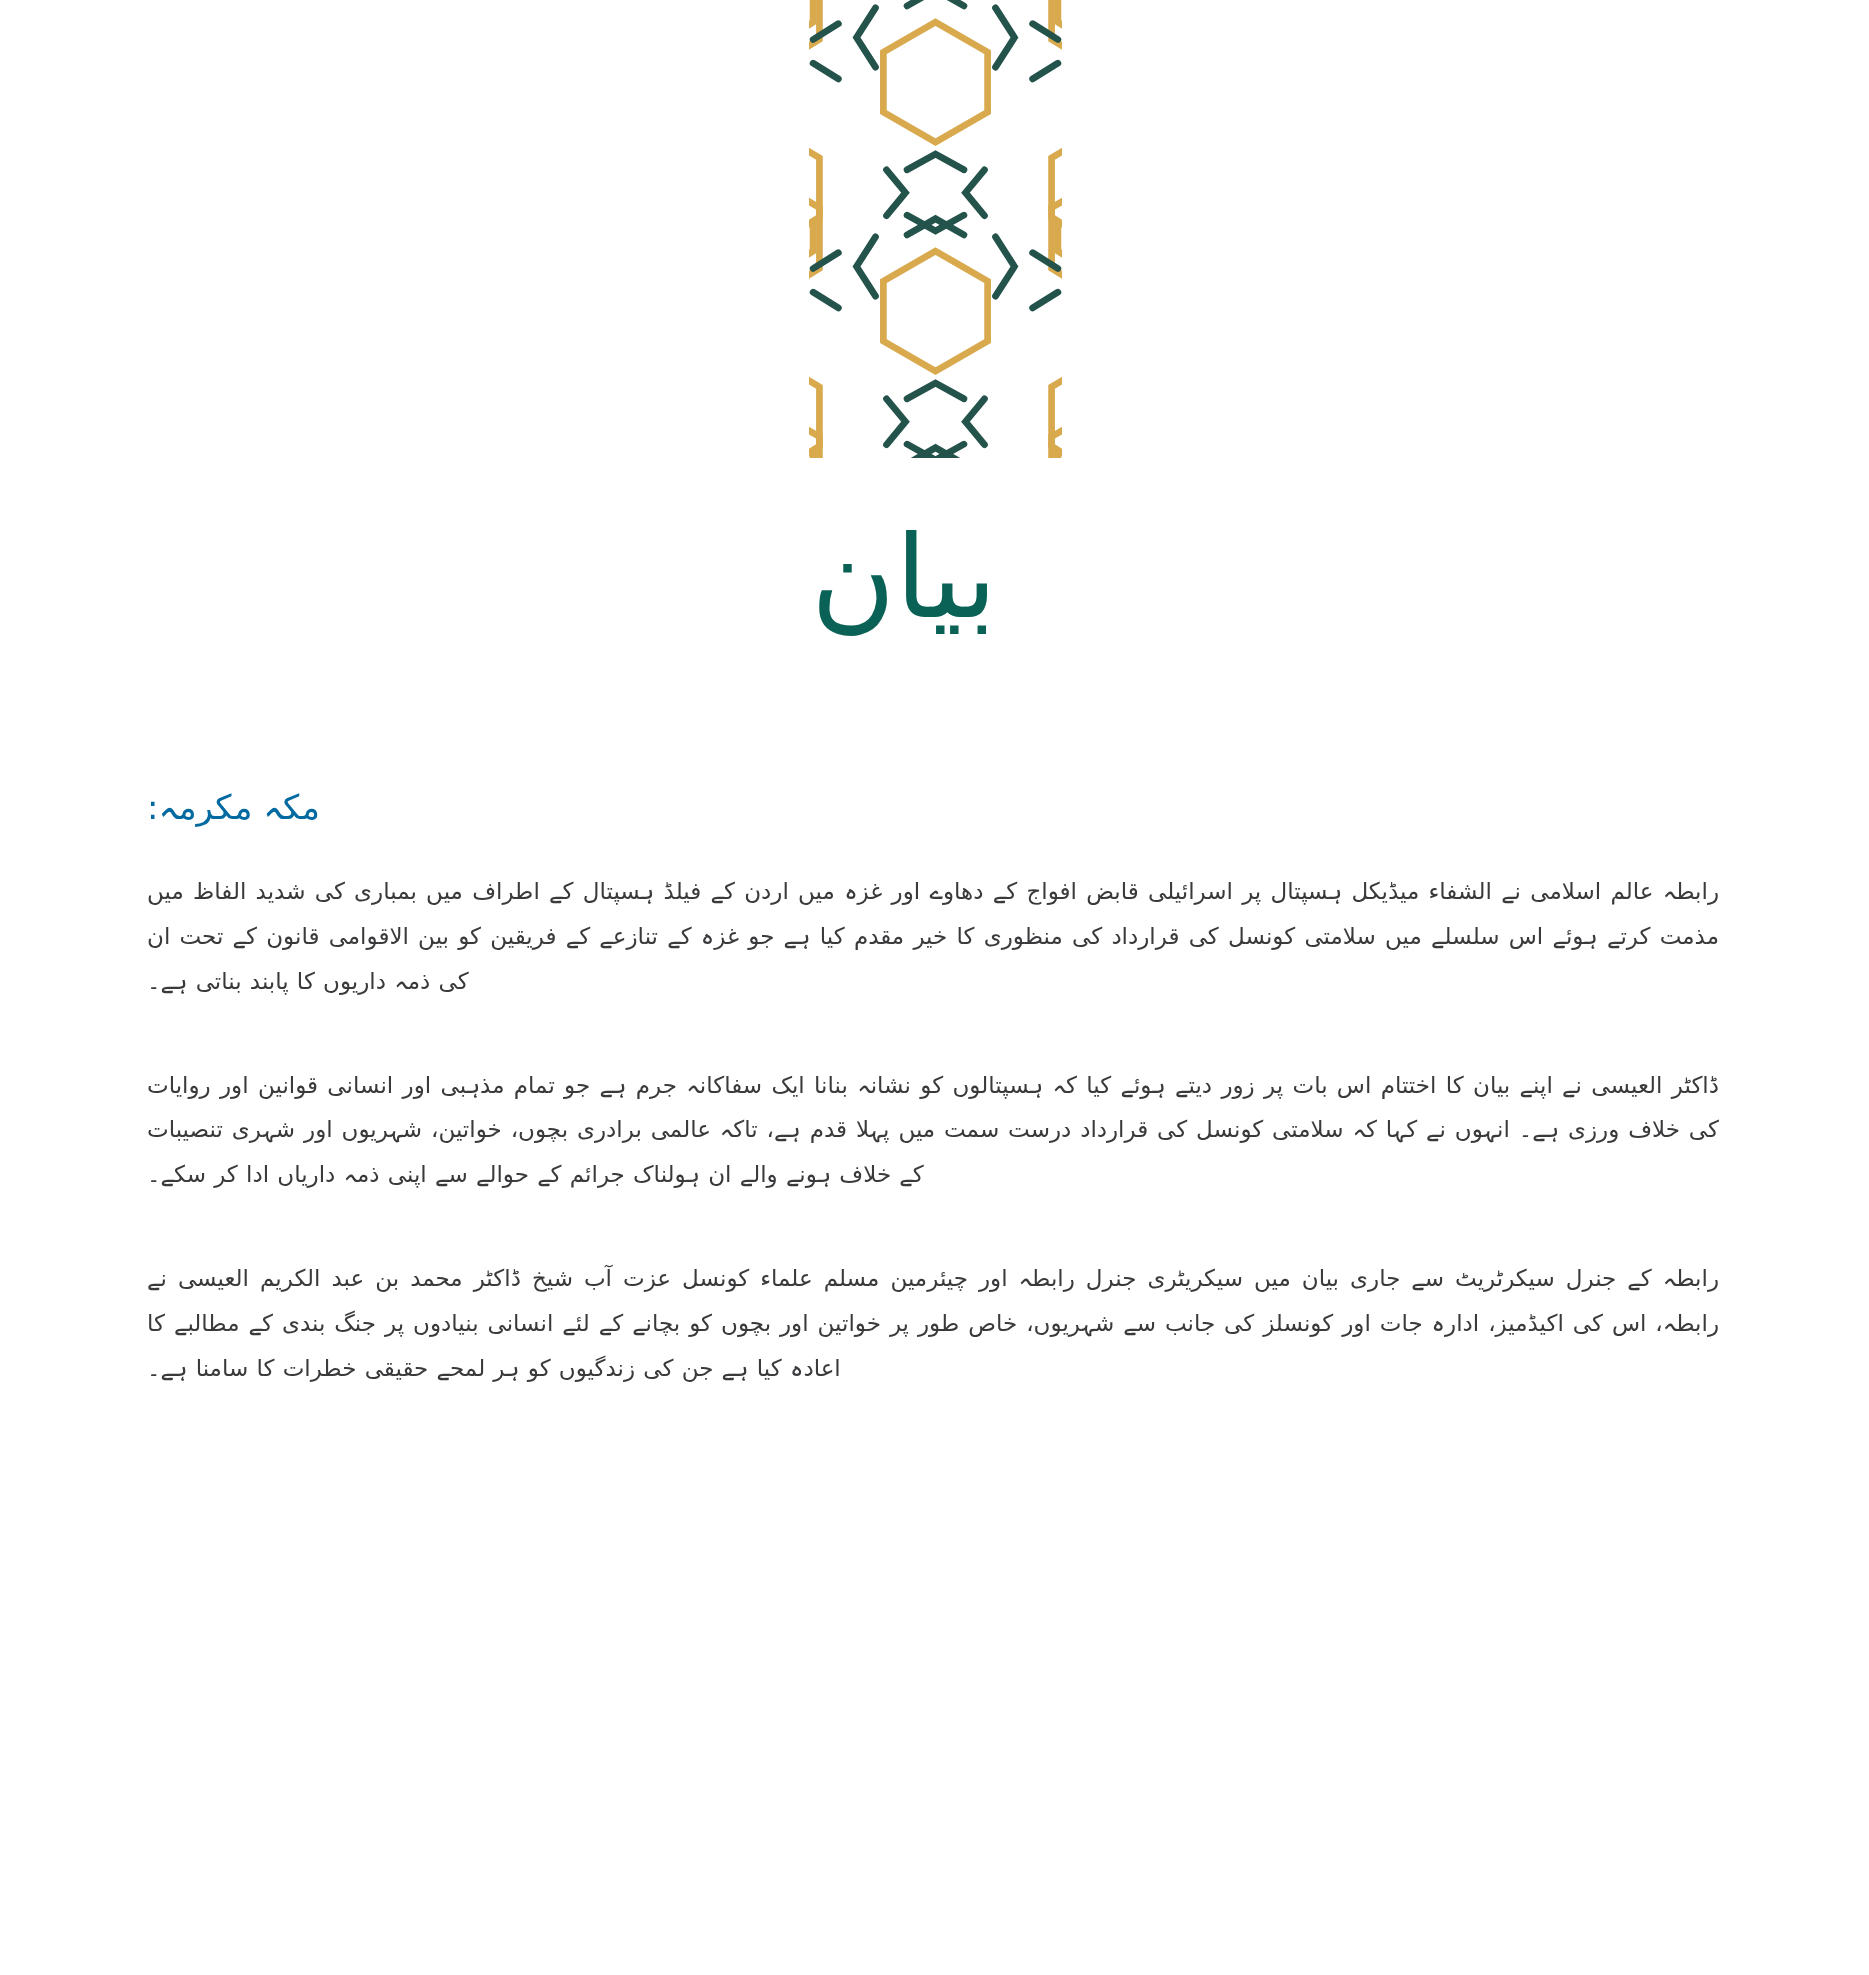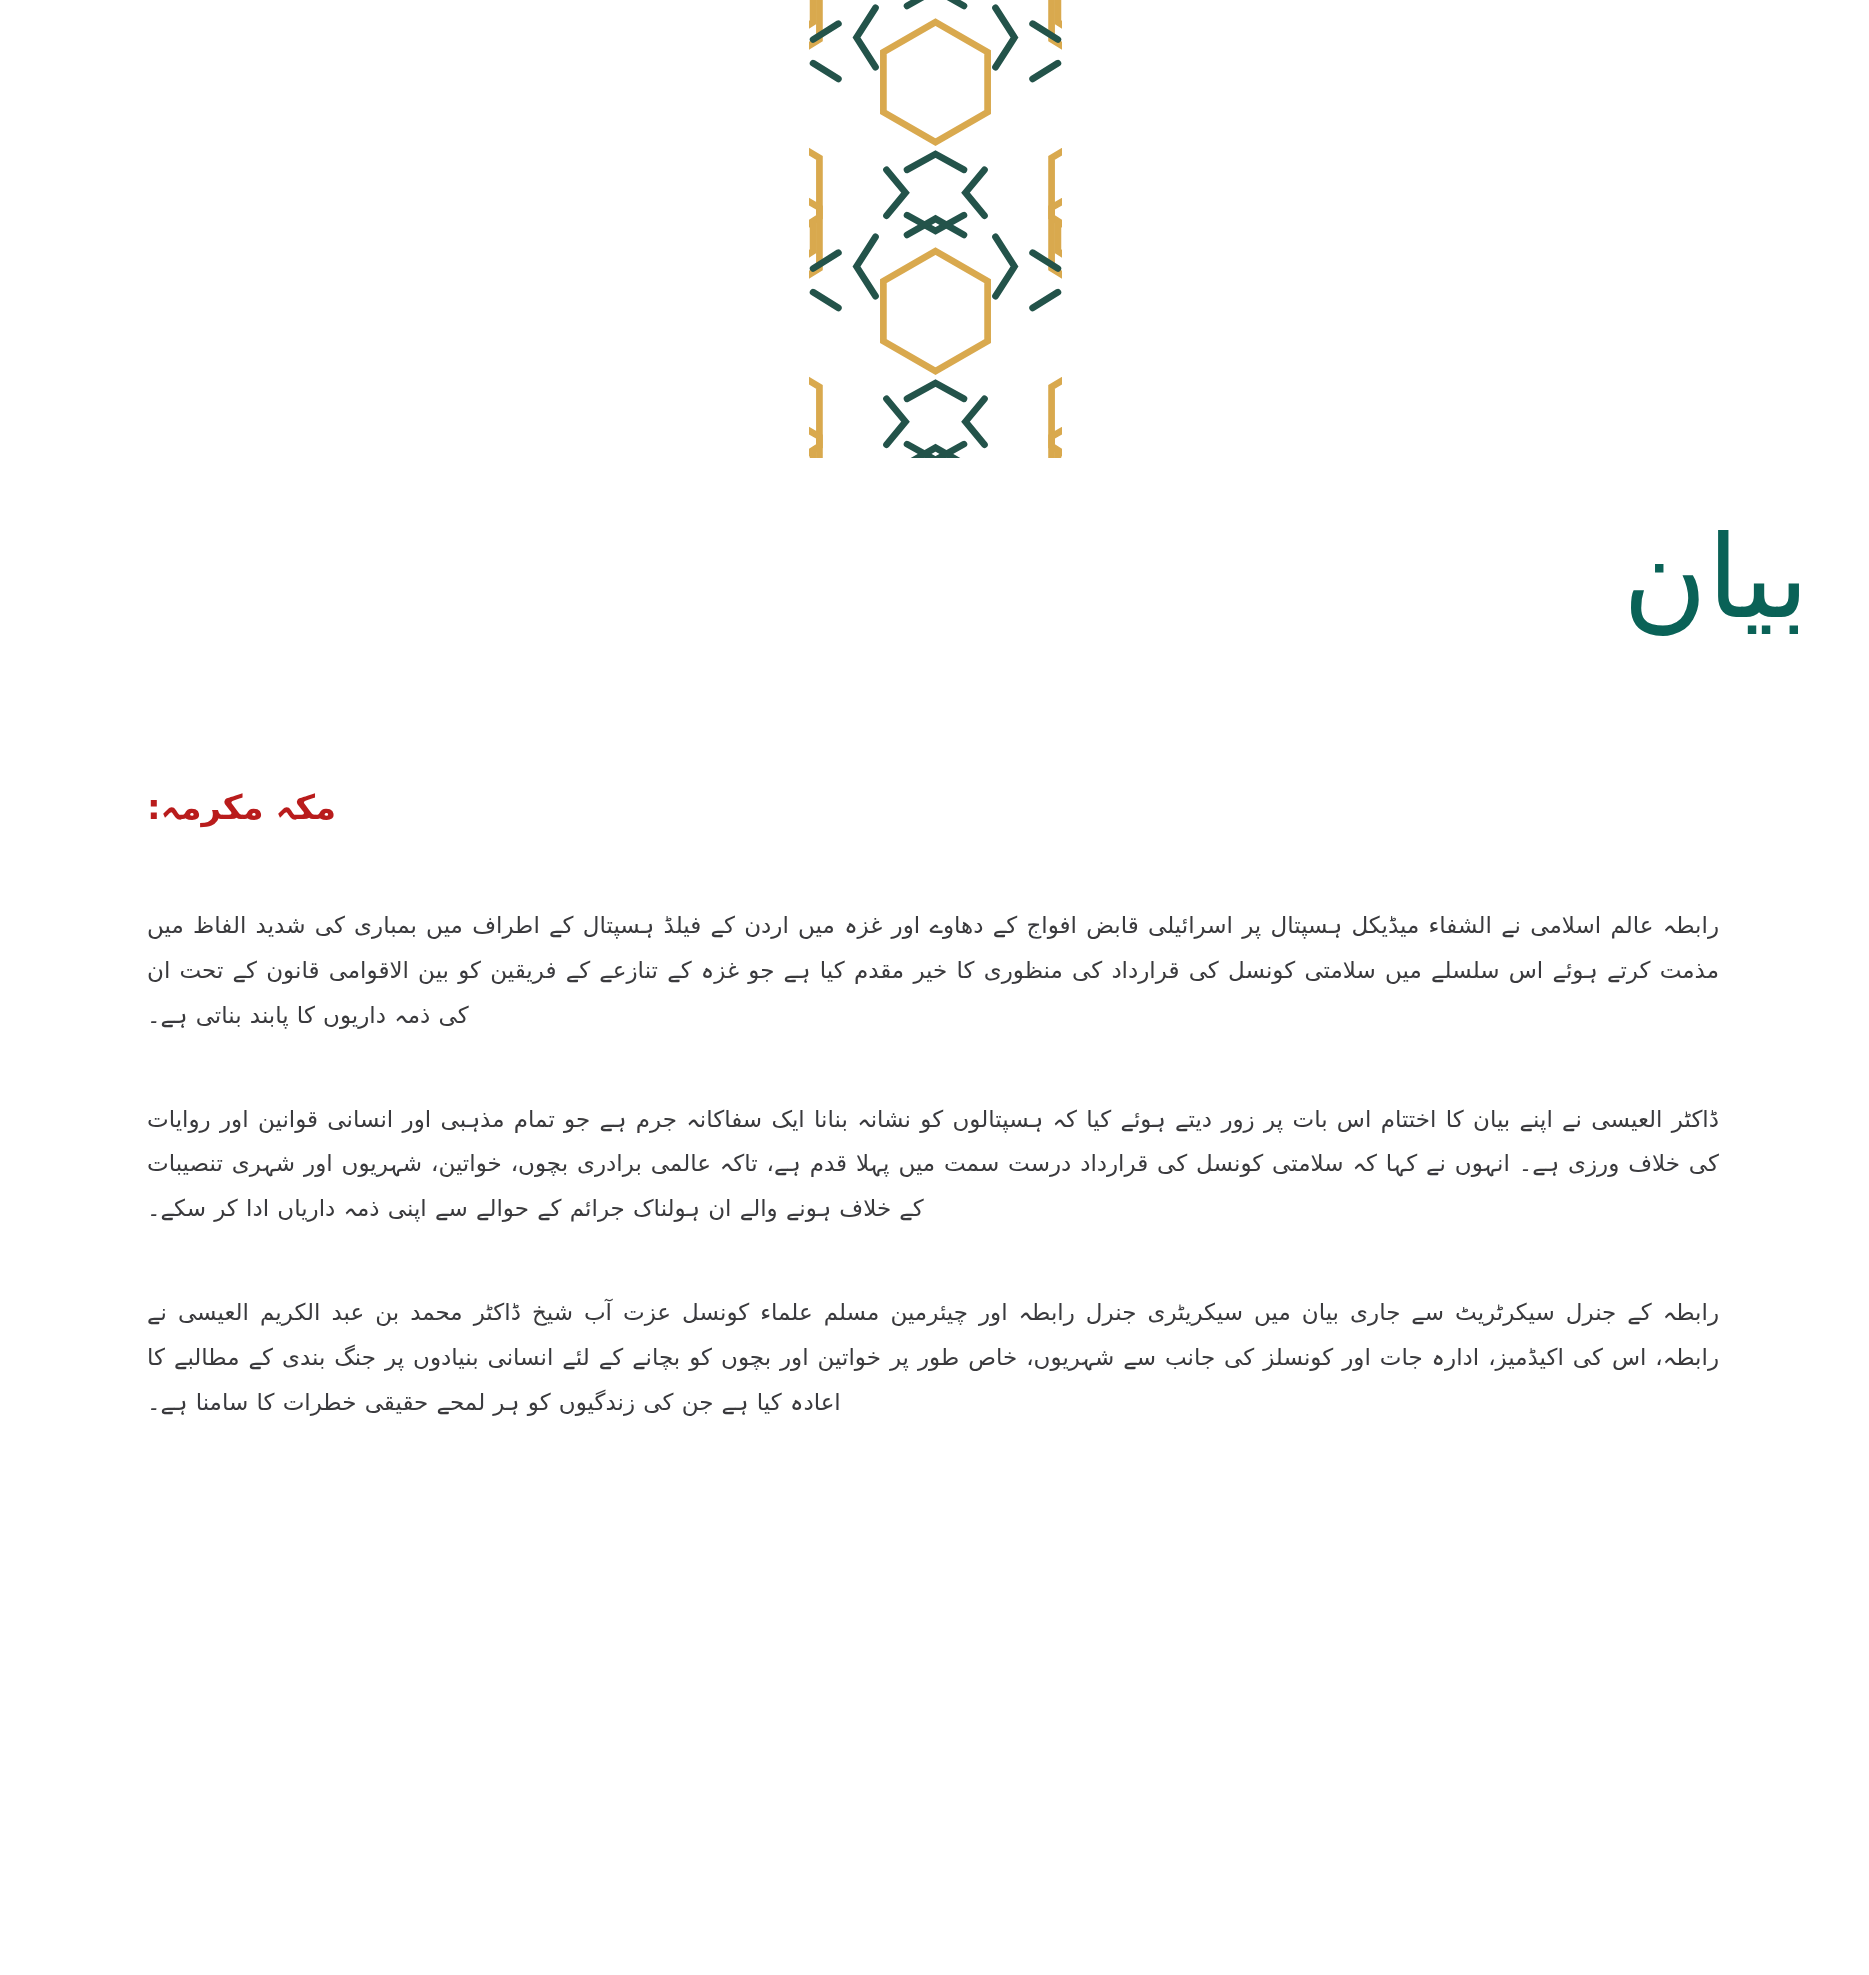--- a/index.html
+++ b/index.html
@@ -31,21 +31,21 @@
     overflow: hidden;
   }
   .ornament svg { display: block; width: 253px; height: 458px; }
 
   
   .title-wrap {
     position: absolute;
     top: 506px;
     left: 0;
     width: 1810px;
-    text-align: right;
+    text-align: center;
   }
   .doc-title {
     font-family: "DejaVu Sans", "Liberation Sans", sans-serif;
     font-size: 115px;
     line-height: 1.25;
     font-weight: 400;
     color: #0a6257;
     direction: rtl;
     unicode-bidi: isolate;
   }
@@ -57,25 +57,25 @@
     right: 150px;
     width: 1572px;
     direction: rtl;
     text-align: justify;
     text-align-last: left;
   }
 
   .dateline {
     font-size: 34px;
     line-height: 1.5;
-    color: #b91c1c;
+    color: #0369a1;
     text-align: left;
     direction: rtl;
-    margin: 0 0 70px 0;
-    font-weight: 700;
+    margin: 0 0 36px 0;
+    font-weight: 400;
   }
 
   .para {
     font-size: 23px;
     line-height: 1.95;
     color: #3a3a3d;
     margin: 0 0 59px 0;
     text-align: justify;
     text-align-last: left;
     direction: rtl;

